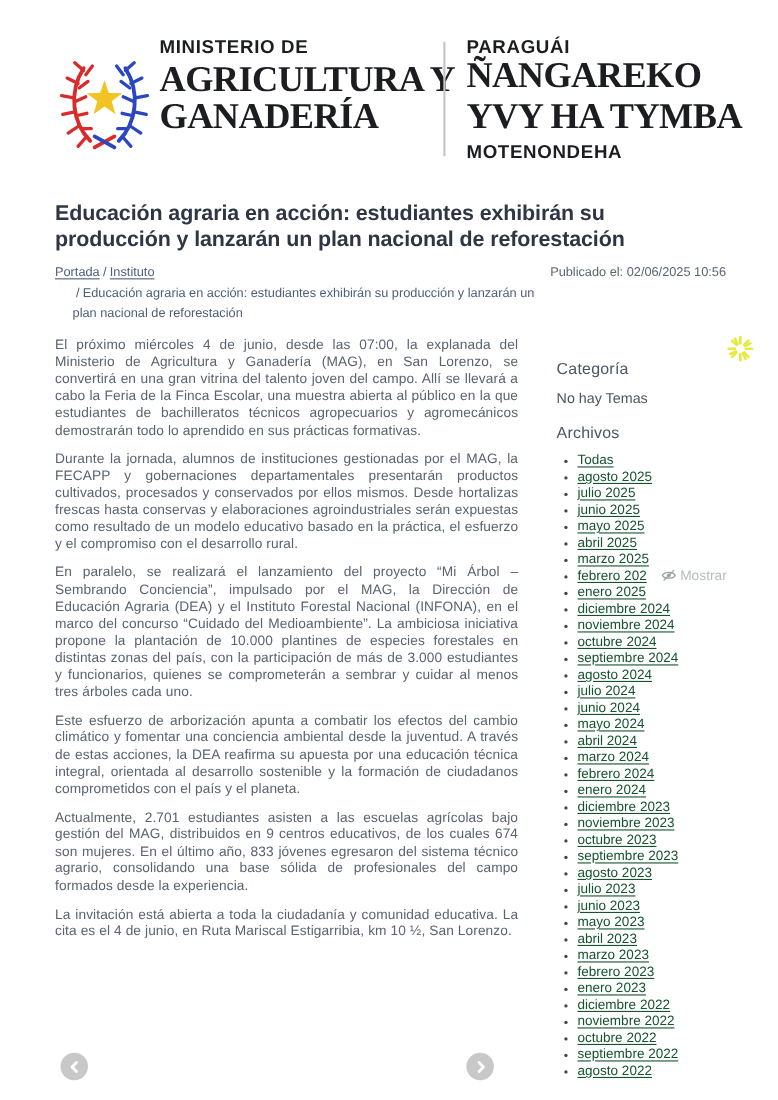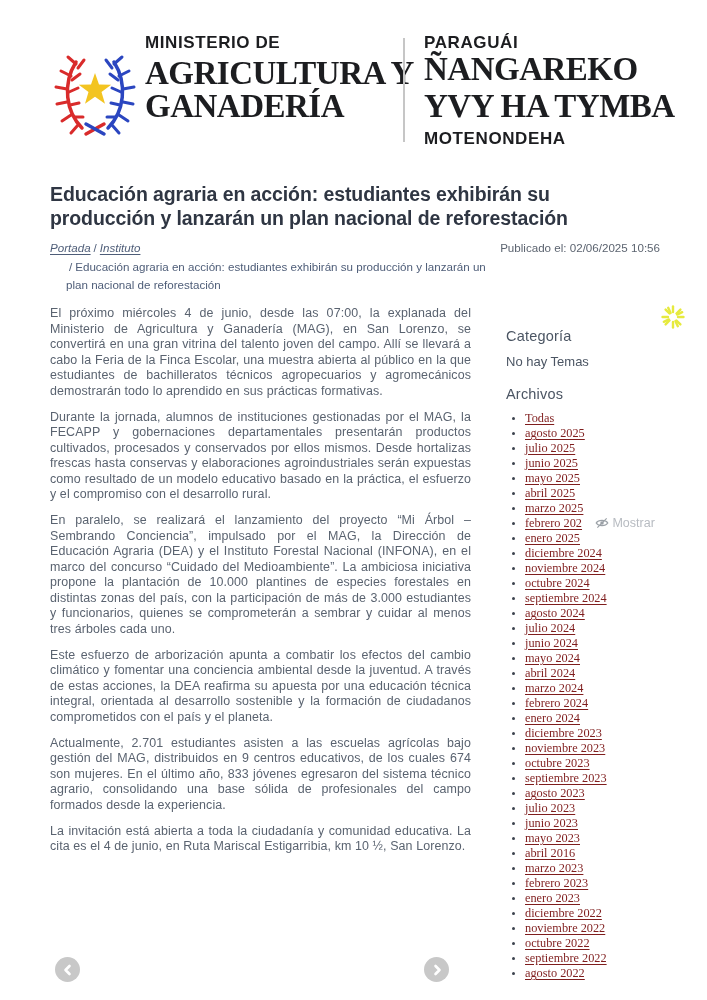--- a/index.html
+++ b/index.html
@@ -17,21 +17,21 @@
   .hdr-last    { margin-top:6px; }
   .hdr-divider { position:absolute; left:403px; top:38px; width:2px; height:104px; background:#c6c6c6; }
 
   
   .article-title {
     position:absolute; left:50px; top:183px; width:592px;
     font-size:19.5px; font-weight:700; line-height:23.5px;
     color:#2f3643; letter-spacing:-0.1px;
   }
   .crumbs-row { position:absolute; left:50px; top:241px; font-size:11.6px; color:#4e5d78; }
-  .crumbs-row a { color:#4e5d78; text-decoration:underline; text-underline-offset:2px; cursor:pointer;font-style:italic; }
+  .crumbs-row a { color:#4e5d78; text-decoration:underline; text-underline-offset:2px; cursor:pointer; }
   .crumb-sep { margin:0 3px; text-decoration:none; }
   .published { position:absolute; right:47px; top:241px; font-size:11.6px; color:#5c6470; }
   .crumbs-current {
     position:absolute; left:66px; top:258px; width:432px;
     font-size:11.6px; line-height:18px; color:#4e5d78;
   }
 
   
   .article-body {
     position:absolute; left:50px; top:306px; width:421px;
@@ -42,21 +42,21 @@
 
   
   .sidebar { position:absolute; left:506px; top:306px; width:170px; }
   .asterisk-btn { position:absolute; left:660px; top:304px; width:26px; height:26px; cursor:pointer; background:none; border:none; padding:0; }
   .cat-heading  { font-size:14.5px; color:#4b5563; margin-top:22px; letter-spacing:0.2px; }
   .cat-empty    { font-size:13px;   color:#4b5563; margin-top:10px; }
   .arch-heading { font-size:14.5px; color:#4b5563; margin-top:17px; letter-spacing:0.2px; }
   .archives-list { margin:9px 0 0 0; padding:0 0 0 19px; list-style:disc; }
   .archives-list li { font-size:12.3px; line-height:15px; height:15px; color:#3c434d; }
   .archives-list li::marker { font-size:10px; }
-  .archive-link { color:#7f1d1d; text-decoration:underline; text-underline-offset:2px; cursor:pointer; white-space:nowrap;font-family:Liberation Serif, serif; }
+  .archive-link { color:#14532d; text-decoration:underline; text-underline-offset:2px; cursor:pointer; white-space:nowrap; }
   .mostrar { margin-left:10px; color:#b7bbc1; font-size:12.5px; white-space:nowrap; cursor:pointer; }
   .mostrar svg { vertical-align:-2px; margin-right:3px; }
 
   
   .nav-btn {
     position:absolute; width:25px; height:25px; border-radius:50%;
     background:#c8c8c8; border:none; padding:0; cursor:pointer;
     display:flex; align-items:center; justify-content:center;
   }
   .nav-prev { left:55px;  top:957px; }
@@ -171,21 +171,21 @@
         <li><a href="#" class="archive-link">febrero 2024</a></li>
         <li><a href="#" class="archive-link">enero 2024</a></li>
         <li><a href="#" class="archive-link">diciembre 2023</a></li>
         <li><a href="#" class="archive-link">noviembre 2023</a></li>
         <li><a href="#" class="archive-link">octubre 2023</a></li>
         <li><a href="#" class="archive-link">septiembre 2023</a></li>
         <li><a href="#" class="archive-link">agosto 2023</a></li>
         <li><a href="#" class="archive-link">julio 2023</a></li>
         <li><a href="#" class="archive-link">junio 2023</a></li>
         <li><a href="#" class="archive-link">mayo 2023</a></li>
-        <li><a href="#" class="archive-link">abril 2016</a></li>
+        <li><a href="#" class="archive-link">abril 2023</a></li>
         <li><a href="#" class="archive-link">marzo 2023</a></li>
         <li><a href="#" class="archive-link">febrero 2023</a></li>
         <li><a href="#" class="archive-link">enero 2023</a></li>
         <li><a href="#" class="archive-link">diciembre 2022</a></li>
         <li><a href="#" class="archive-link">noviembre 2022</a></li>
         <li><a href="#" class="archive-link">octubre 2022</a></li>
         <li><a href="#" class="archive-link">septiembre 2022</a></li>
         <li><a href="#" class="archive-link">agosto 2022</a></li>
       </ul>
   </div>

